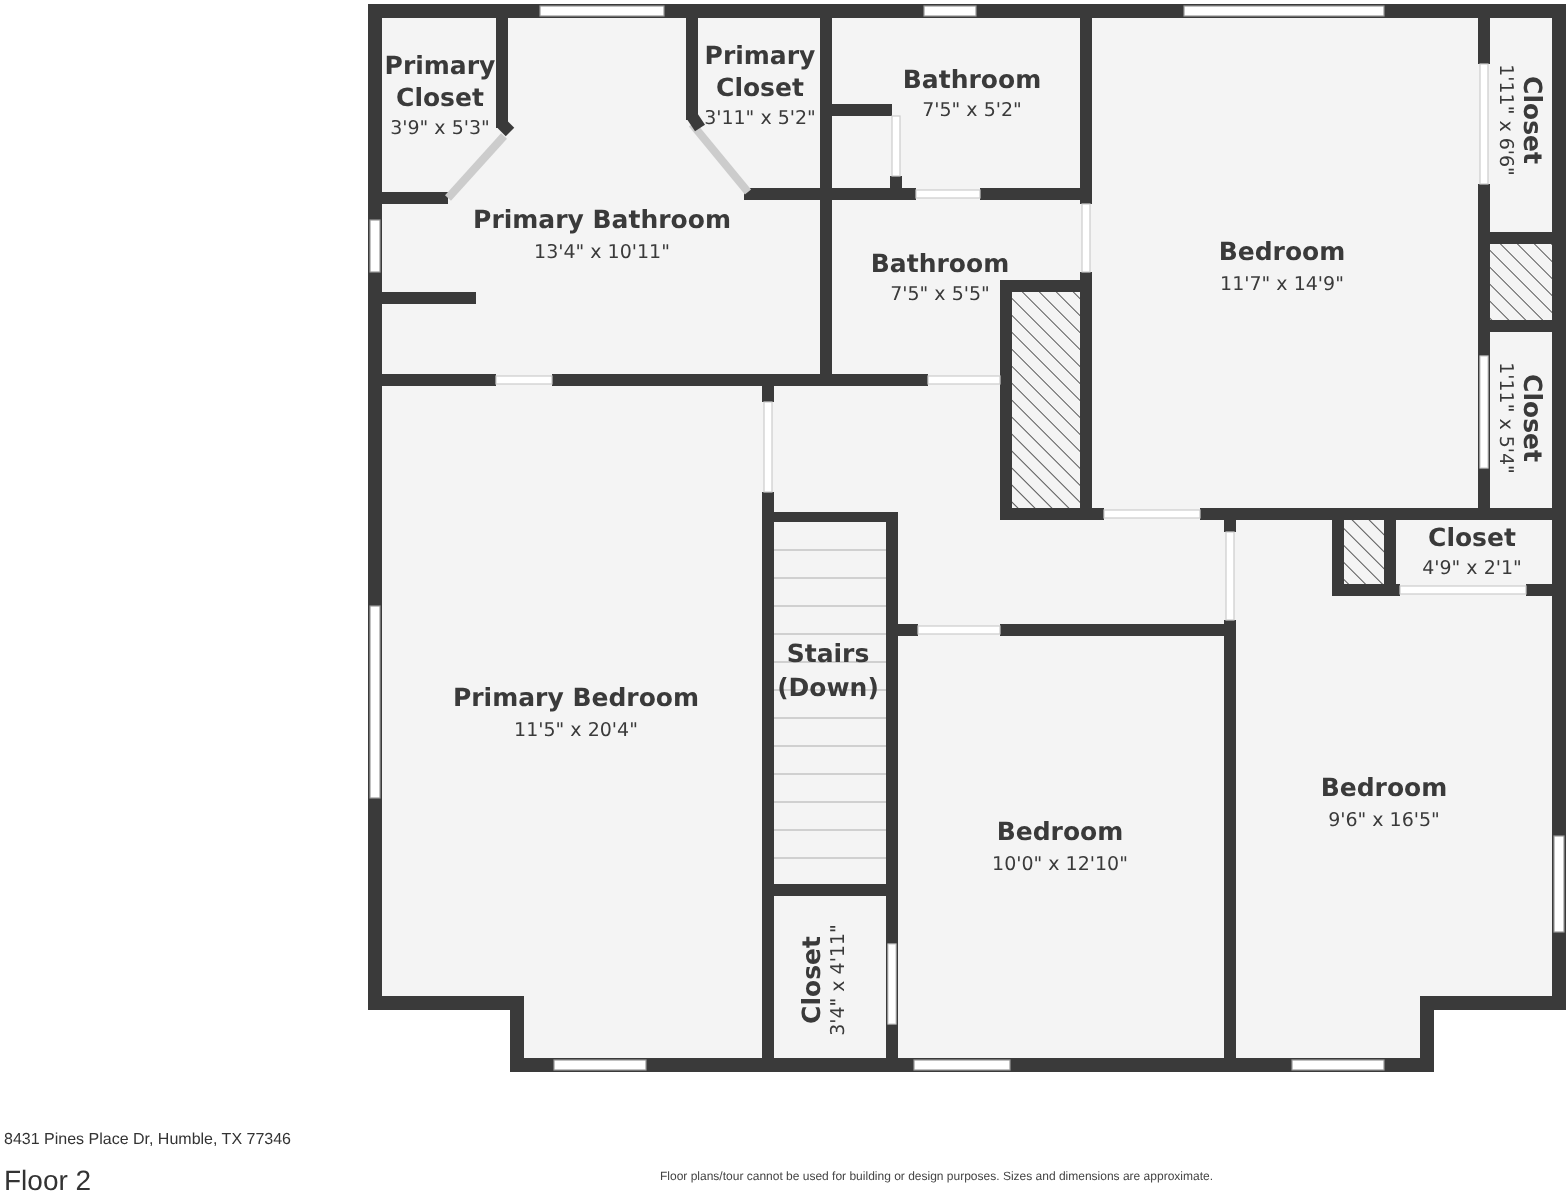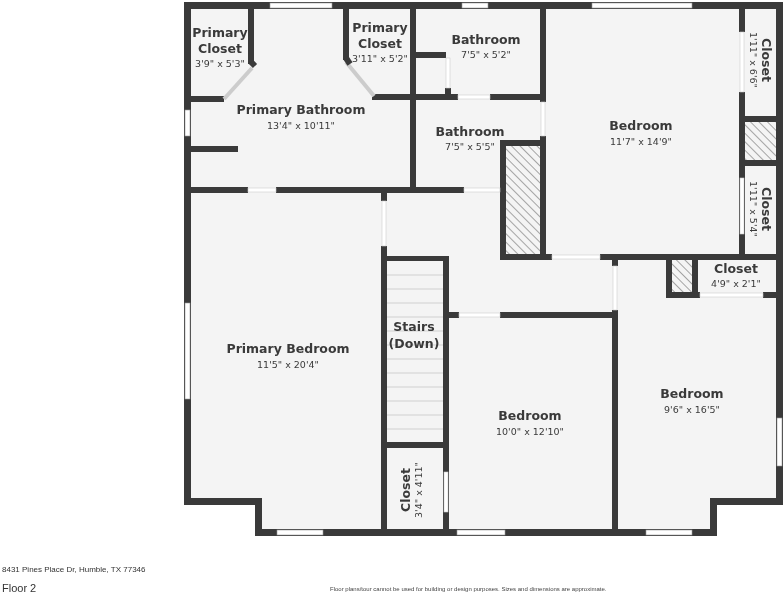--- a/index.html
+++ b/index.html
@@ -3,21 +3,21 @@
 <meta charset="utf-8">
 <style>
   html, body { margin:0; padding:0; background:#ffffff; }
   body { width:783px; height:600px; position:relative; overflow:hidden;
          font-family:"DejaVu Sans", "Liberation Sans", sans-serif; }
   #plan { position:absolute; left:0; top:0; width:783px; height:600px; }
   .room-label { font-family:"DejaVu Sans", sans-serif; font-weight:bold; fill:#3a3a3a; font-size:12.5px; text-anchor:middle; }
   .room-dim { font-family:"DejaVu Sans", sans-serif; fill:#3a3a3a; font-size:9.5px; text-anchor:middle; }
   .footer { position:absolute; font-family:"Liberation Sans", sans-serif; color:#333; }
   .addr { left:2px; top:565px; font-size:8px; }
-  .floor { left:2px; top:582px; font-size:11px; }
+  .floor { left:2px; top:582px; font-size:14px; }
   .disclaimer { left:330px; top:586px; font-size:6px; color:#444; }
 </style>
 </head>
 <body>
 
 <svg id="plan" viewBox="0 0 783 600" xmlns="http://www.w3.org/2000/svg">
   <defs>
     <pattern id="hatch" patternUnits="userSpaceOnUse" width="6" height="6" patternTransform="rotate(-45)">
       <rect width="6" height="6" fill="#f4f4f4"></rect>
       <line x1="0" y1="0" x2="0" y2="6" stroke="#555" stroke-width="1"></line>

